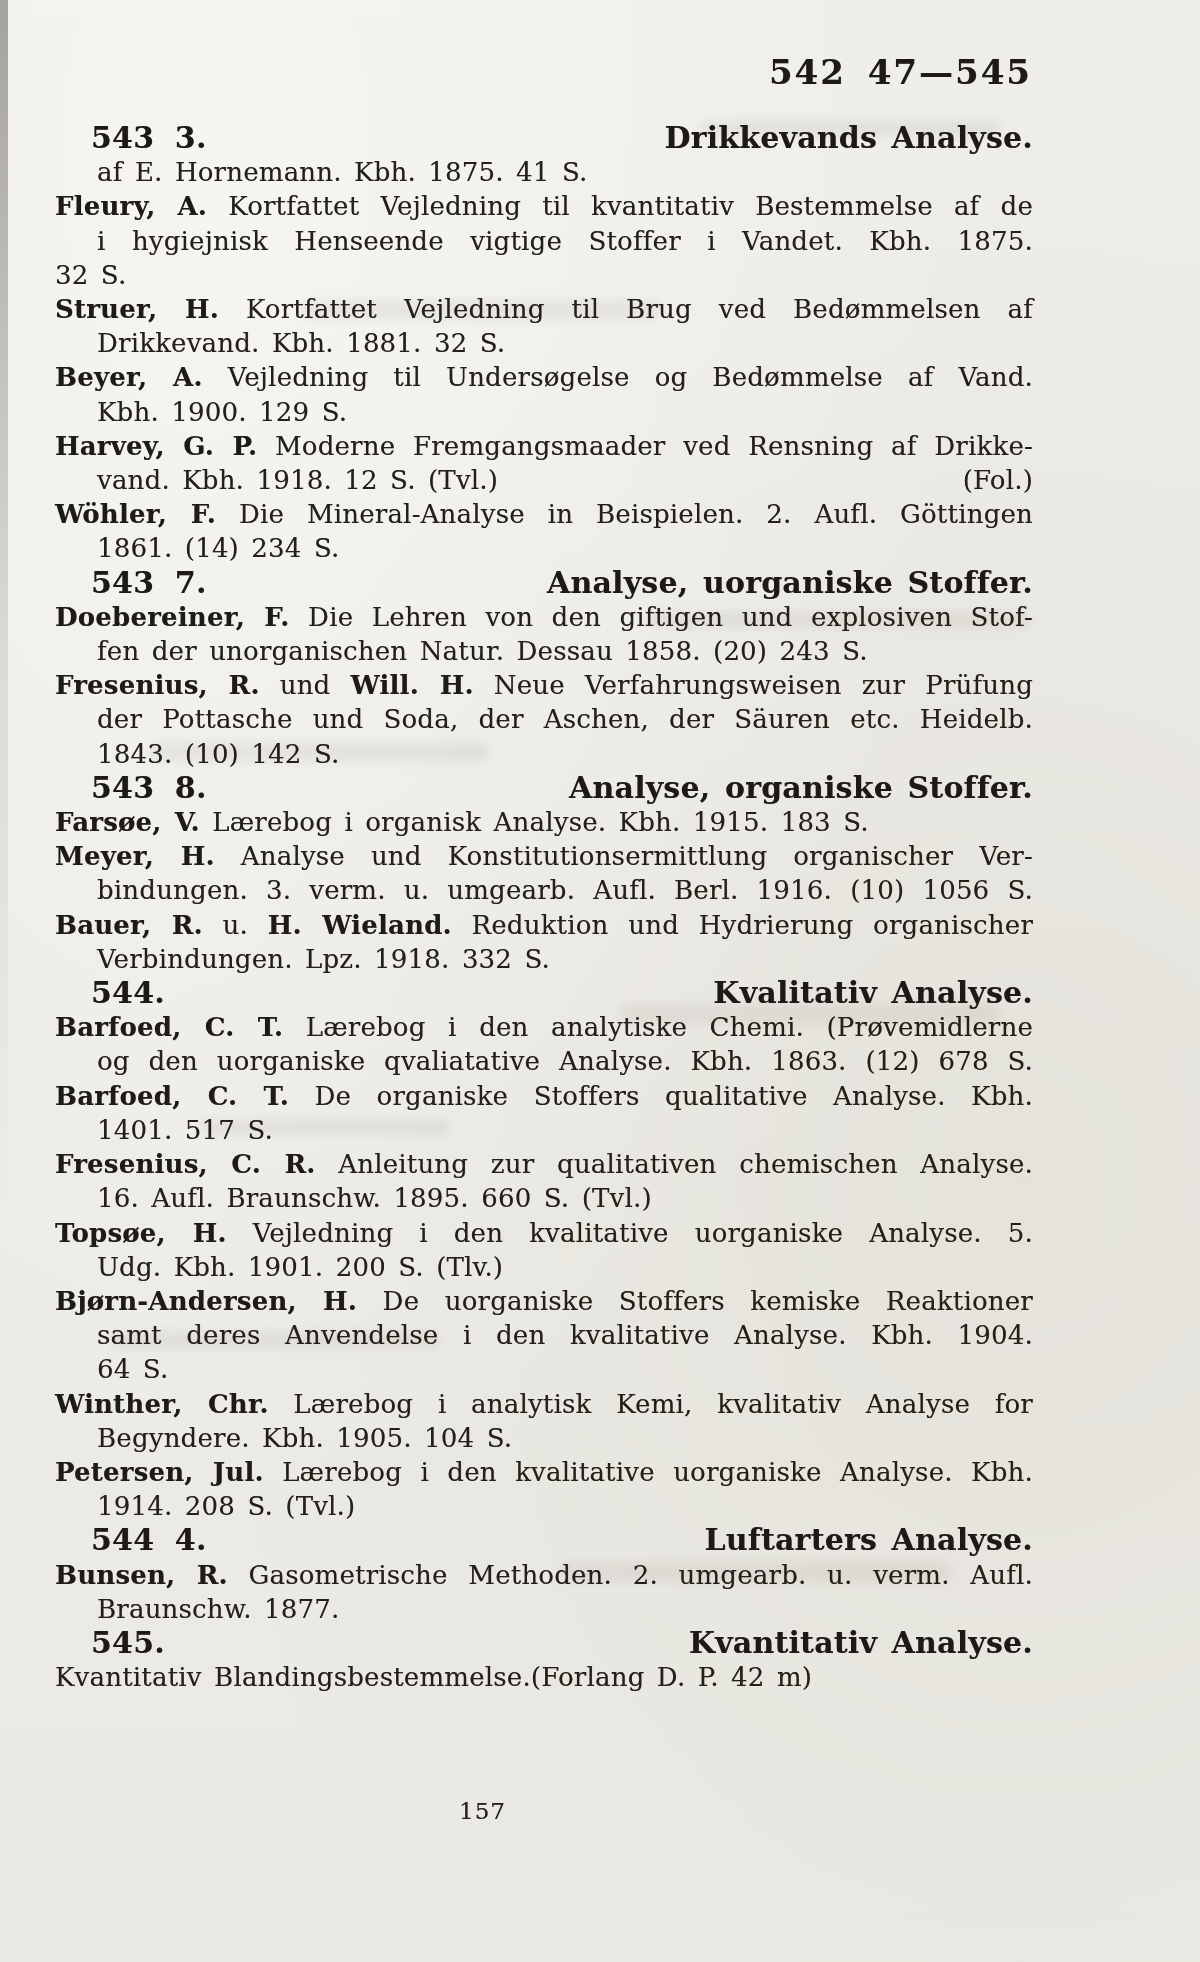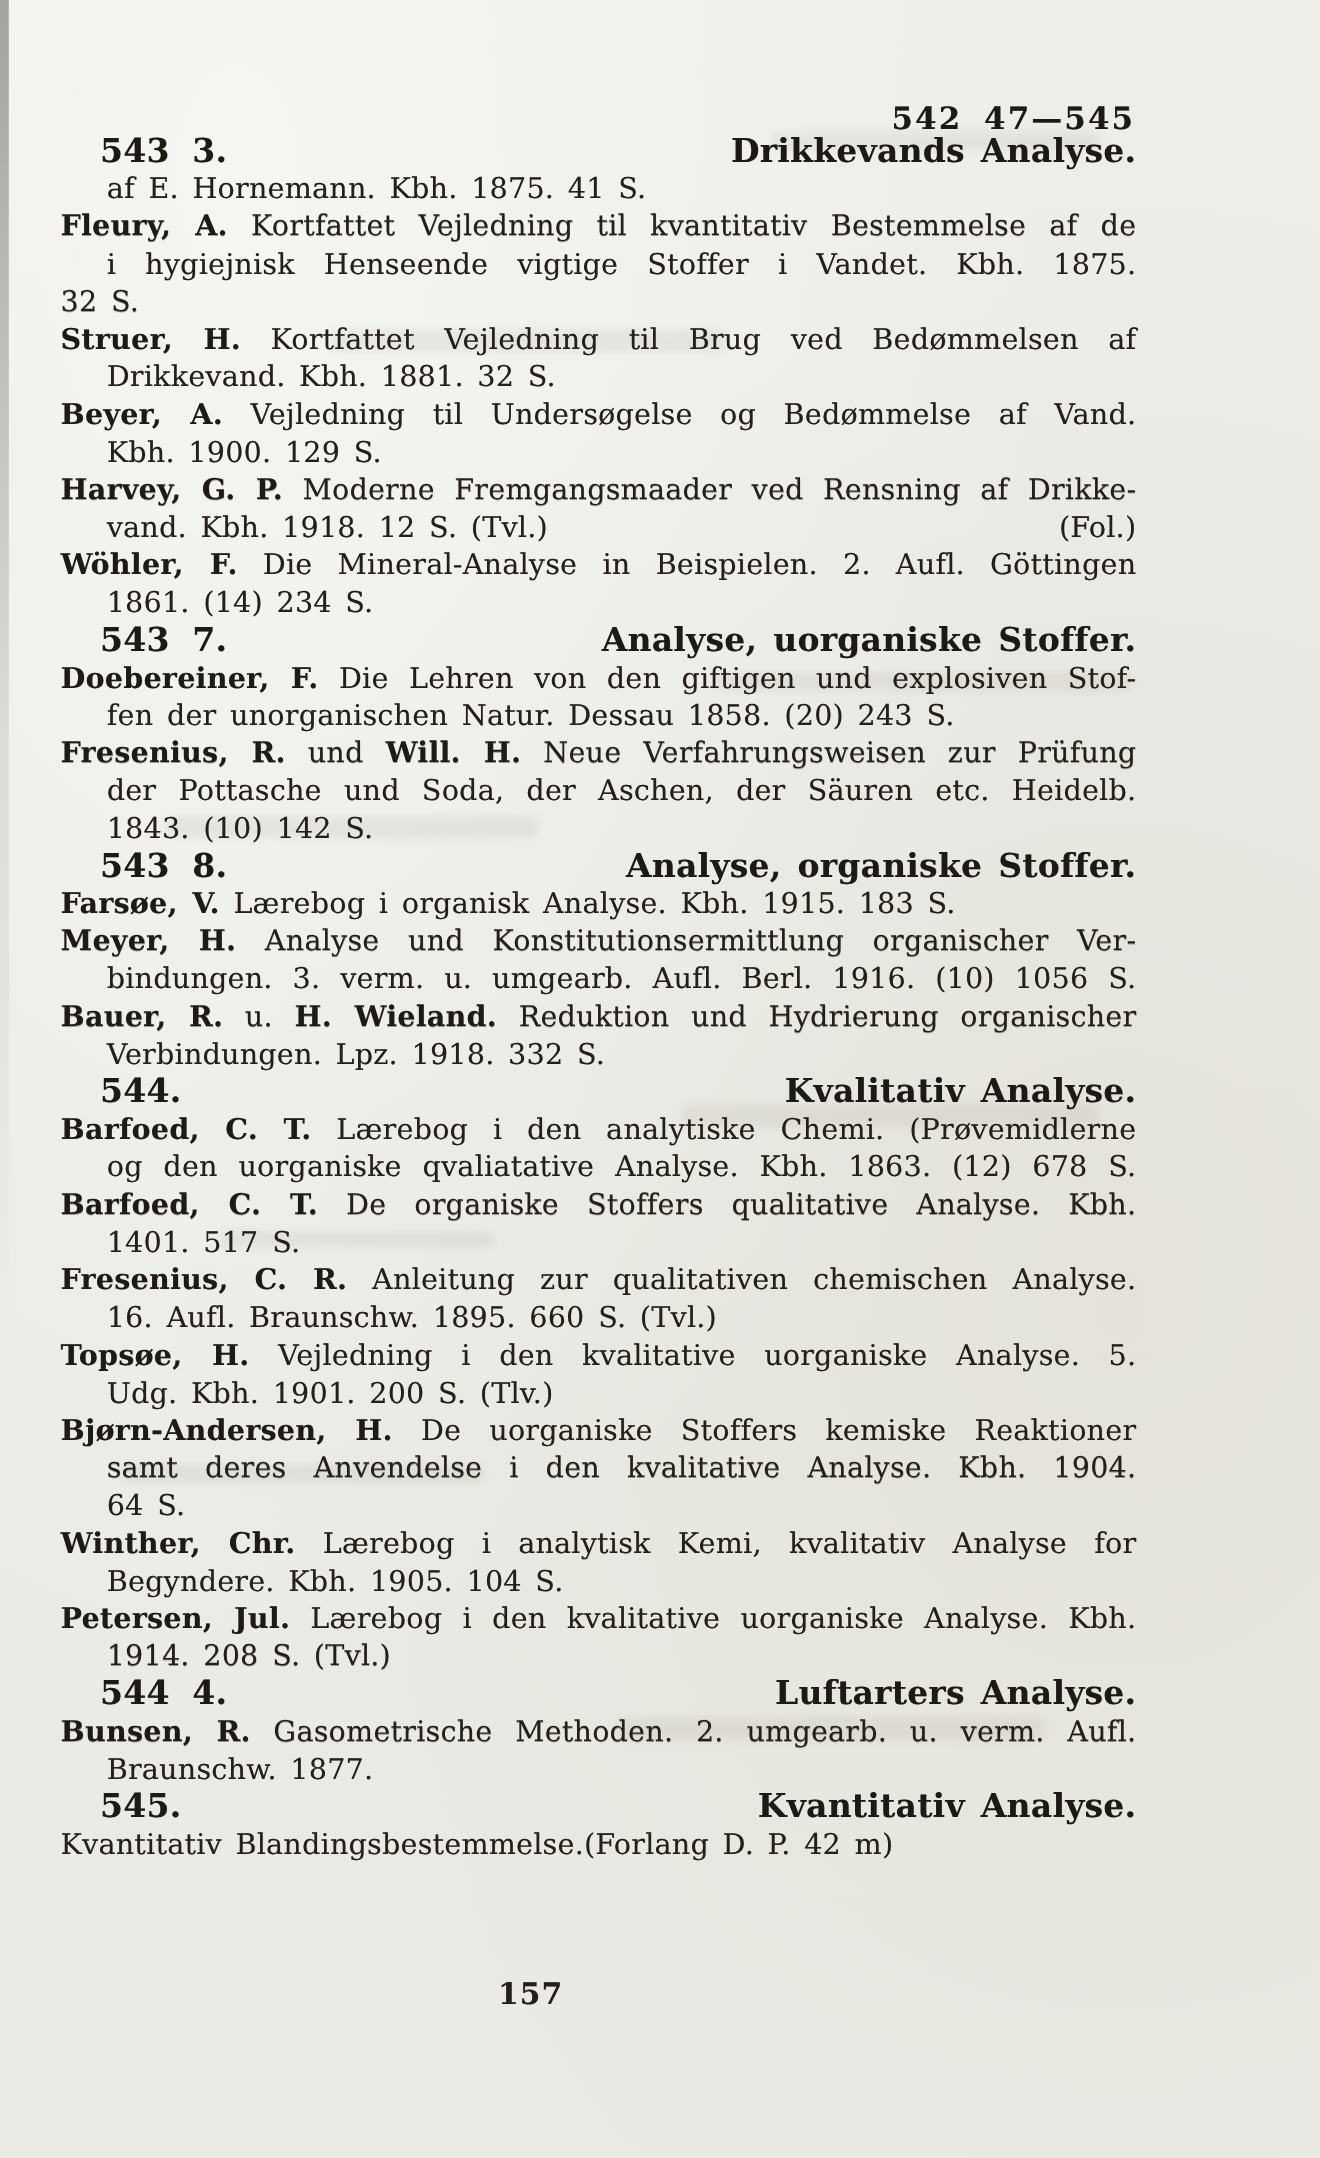--- a/index.html
+++ b/index.html
@@ -33,44 +33,42 @@
   .g2{left:650px;top:612px;width:380px;height:16px;}
   .g3{left:150px;top:742px;width:340px;}
   .g4{left:620px;top:1004px;width:380px;}
   .g5{left:110px;top:1332px;width:330px;height:16px;}
   .g6{left:560px;top:1562px;width:390px;}
   .g7{left:700px;top:120px;width:300px;height:16px;}
   .g8{left:200px;top:1120px;width:250px;height:14px;}
 
   .running-head{
     position:absolute;top:52px;right:168px;
-    font-weight:bold;font-size:28px;letter-spacing:2px;word-spacing:8px;
+    font-weight:bold;font-size:34px;letter-spacing:2px;word-spacing:8px;
     color:#1d1915;
     text-shadow:0.3px 0.3px 0.5px rgba(30,25,20,0.45);
-    margin-top:39px;
   }
   .text-block{
     position:absolute;left:55px;top:121px;width:978px;
     font-size:26px;line-height:34.2px;
     letter-spacing:0.2px;word-spacing:0.15em;
     text-shadow:0.2px 0.2px 0.5px rgba(30,25,20,0.4);
   }
   .line{position:relative;min-height:34.2px;white-space:normal;}
   .line.just{text-align:justify;text-align-last:justify;}
   .line.ind{padding-left:42px;}
   .b{font-weight:bold;color:#1e1a15;}
   .heading{display:flex;justify-content:space-between;font-weight:bold;font-size:30px;color:#1d1915;margin-left:36px;}
   .heading .num{word-spacing:10px;}
   .split{display:flex;justify-content:flex-start;}
   .rtag{position:absolute;right:0;top:0;}
   .page-number{
     position:absolute;left:55px;top:1798px;width:855px;
-    text-align:center;font-size:27px;letter-spacing:1px;
+    text-align:center;font-size:23px;letter-spacing:1px;
     text-shadow:0.2px 0.2px 0.5px rgba(30,25,20,0.4);
-    font-weight:bold;
   }
 </style>
 </head>
 <body>
 
 <div class="page">
   <div class="edge-left"></div>
   <div class="ghost g1"></div>
   <div class="ghost g2"></div>
   <div class="ghost g3"></div>

